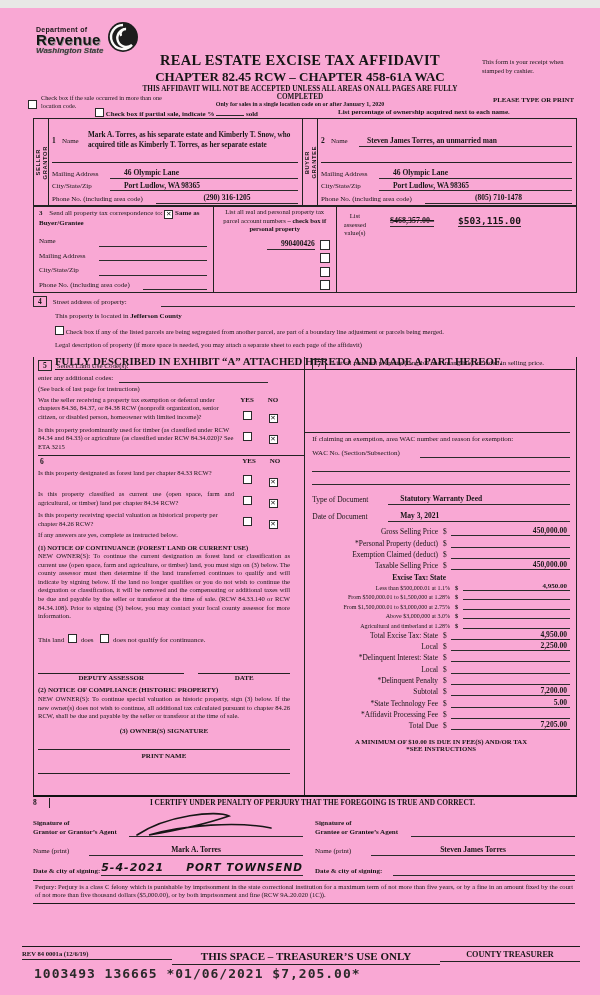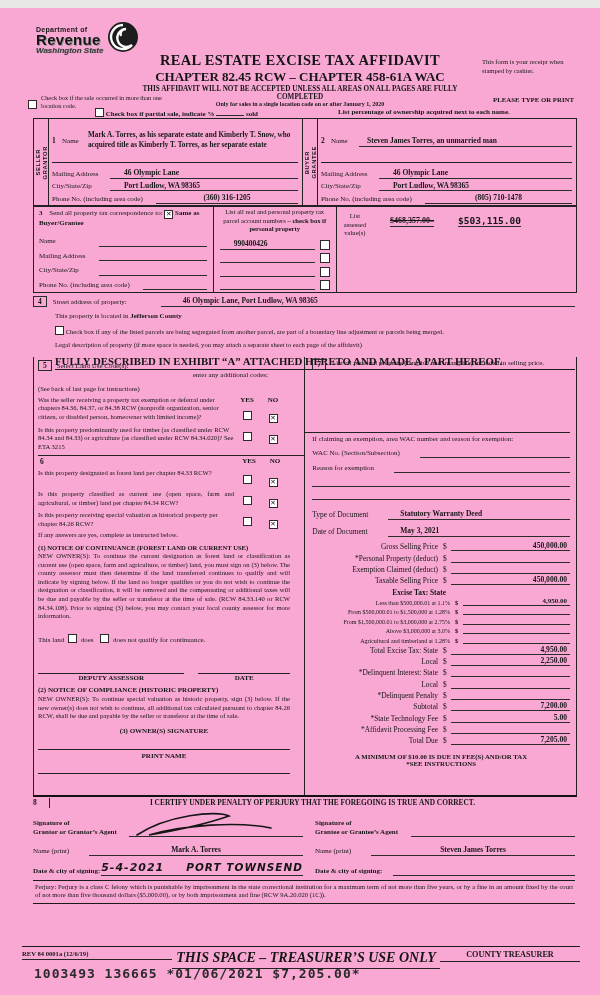--- a/index.html
+++ b/index.html
@@ -97,21 +97,21 @@
         <div class="frow" style="height:14px;margin-top:2px;">
           <span class="f7" style="width:58px;">Mailing Address</span>
           <span class="ul fv f75 grow" style="padding-left:14px;">46 Olympic Lane</span>
         </div>
         <div class="frow" style="height:13px;">
           <span class="f7" style="width:58px;">City/State/Zip</span>
           <span class="ul fv f75 grow" style="padding-left:14px;">Port Ludlow, WA 98365</span>
         </div>
         <div class="frow" style="height:13px;">
           <span class="f7" style="width:104px;">Phone No. (including area code)</span>
-          <span class="ul fv f75 grow ctr">(360) 316-1205</span>
+          <span class="ul fv f75 grow ctr">(290) 316-1205</span>
         </div>
       </div>
     </div>
 
     <div class="grow" style="display:flex;">
       <div style="width:14px;display:flex;justify-content:center;align-items:center;border-right:1px solid #222;gap:1px;">
         <span class="vlabel">BUYER</span>
         <span class="vlabel">GRANTEE</span>
       </div>
       <div class="grow" style="padding:1px 4px 2px 3px;display:flex;flex-direction:column;">
@@ -155,21 +155,21 @@
       <div class="frow" style="height:15px;">
           <span class="f7" style="width:60px;">City/State/Zip</span>
           <span class="ul grow"></span>
         </div>
       <div class="frow" style="height:15px;">
           <span class="f7" style="width:104px;">Phone No. (including area code)</span>
           <span class="ul grow"></span>
         </div>
     </div>
 
-    <div style="width:176px;border-right:1.4px solid #222;padding:2px 6px;display:flex;flex-direction:column;">
+    <div style="width:176px;border-right:1.4px solid #222;padding:2px 6px;display:flex;flex-direction:column;align-items:flex-end;">
       <div class="f65 ctr">
         <span>List all real and personal property tax parcel account numbers</span>
         <span class="b">– check box if personal property</span>
       </div>
       <div class="frow" style="height:15px;margin-top:2px;">
         <span class="ul fv f75 grow" style="padding-left:14px;">990400426</span>
         <span class="cb big" style="margin-left:5px;"></span>
       </div>
       <div class="frow" style="height:14px;">
           <span class="ul grow"></span>
@@ -199,21 +199,20 @@
       <div class="frow" style="height:14px;">
           <span class="ul grow"></span>
         </div>
     </div>
   </div>
 
   <div class="abs" style="top:286px;left:33px;width:542px;">
     <div class="frow" style="height:13px;">
       <span class="nb">4</span>
       <span class="f7" style="margin-left:6px;width:108px;">Street address of property:</span>
-      <span class="ul fv f75" style="width:330px;padding-left:22px;">46 Olympic Lane, Port Ludlow, WA  98365</span>
       <span class="grow" style="border-bottom:1px solid #2b2b2b;"></span>
     </div>
     <div class="f7" style="margin:5px 0 0 22px;">
       <span>This property is located in</span>
       <span class="b">Jefferson County</span>
     </div>
     <div class="f65" style="margin:5px 0 0 22px;">
       <span class="cb"></span>
       <span>Check box if any of the listed parcels are being segregated from another parcel, are part of a boundary line adjustment or parcels being merged.</span>
     </div>
@@ -221,21 +220,21 @@
     <div class="b" style="margin:6px 0 0 22px;font-size:10.8px;border-bottom:1.6px solid #1a1a1a;padding-bottom:2px;width:520px;">FULLY DESCRIBED IN EXHIBIT “A” ATTACHED HERETO AND MADE A PART HEREOF.</div>
   </div>
 
   <div class="abs" style="top:349px;left:33px;width:542px;height:438px;border-left:1px solid #222;border-right:1px solid #222;border-bottom:2px solid #111;display:flex;">
 
     <div style="width:268px;border-right:1.4px solid #222;padding:2px 0 0 4px;">
       <div class="frow" style="height:12px;">
         <span class="nb">5</span>
         <span class="f7" style="margin-left:5px;">Select Land Use Code(s):</span>
       </div>
-      <div class="frow" style="height:12px;width:230px;flex-direction:column;">
+      <div class="frow" style="height:12px;width:230px;">
         <span class="f7">enter any additional codes:</span>
         <span class="ul grow" style="margin-left:6px;"></span>
       </div>
       <div class="f65" style="margin-top:2px;">(See back of last page for instructions)</div>
 
       <div class="qrow" style="margin-top:2px;">
         <span class="qtext">Was the seller receiving a property tax exemption or deferral under chapters 84.36, 84.37, or 84.38 RCW (nonprofit organization, senior citizen, or disabled person, homeowner with limited income)?</span>
         <span class="qcol">
           <span class="b f7" style="display:block;">YES</span>
           <span class="cb"></span>
@@ -305,24 +304,20 @@
       </div>
 
       <div style="height:62px;"></div>
 
       <div style="border-top:1.2px solid #222;margin-left:-7px;padding:2px 0 0 7px;">
         <div class="f7">If claiming an exemption, area WAC number and reason for exemption:</div>
         <div class="frow" style="height:14px;">
           <span class="f7" style="width:108px;">WAC No. (Section/Subsection)</span>
           <span class="ul grow"></span>
         </div>
-        <div class="frow" style="height:15px;">
-          <span class="f7" style="width:82px;">Reason for exemption</span>
-          <span class="ul grow"></span>
-        </div>
         <div class="ul" style="height:13px;"></div>
         <div class="ul" style="height:12px;"></div>
 
         <div class="frow" style="height:17px;margin-top:3px;">
           <span class="f75" style="width:76px;">Type of Document</span>
           <span class="ul fv f75 grow" style="padding-left:12px;">Statutory Warranty Deed</span>
         </div>
         <div class="frow" style="height:17px;">
           <span class="f75" style="width:76px;">Date of Document</span>
           <span class="ul fv f75 grow" style="padding-left:12px;">May 3, 2021</span>
@@ -484,19 +479,19 @@
       </div>
     </div>
 
     <div style="border-top:1.6px solid #1a1a1a;margin-top:4px;padding:2px 2px 3px 2px;border-bottom:1.4px solid #1a1a1a;">
       <div class="f65" style="text-align:justify;">Perjury:  Perjury is a class C felony which is punishable by imprisonment in the state correctional institution for a maximum term of not more than five years, or by a fine in an amount fixed by the court of not more than five thousand dollars ($5,000.00), or by both imprisonment and fine (RCW 9A.20.020 (1C)).</div>
     </div>
   </div>
 
   <div class="abs" style="top:938px;left:22px;width:558px;border-top:1.6px solid #1a1a1a;padding-top:3px;display:flex;align-items:flex-start;">
     <span class="b" style="font-size:6.6px;width:150px;border-bottom:1px solid #222;padding-bottom:2px;">REV 84 0001a (12/6/19)</span>
-    <span class="b ctr" style="font-size:14px;flex:1;border-bottom:1px solid #222;padding-bottom:2px;font-style:italic;">THIS SPACE – TREASURER’S USE ONLY</span>
+    <span class="b ctr" style="font-size:11px;flex:1;border-bottom:1px solid #222;padding-bottom:2px;">THIS SPACE – TREASURER’S USE ONLY</span>
     <span class="b rt" style="font-size:8.2px;width:140px;border-bottom:1px solid #222;padding-bottom:2px;">COUNTY TREASURER</span>
   </div>
 
   <div class="abs mono" style="top:958px;left:34px;font-size:13px;font-weight:bold;letter-spacing:1px;color:#2a2a2a;">1003493  136665  *01/06/2021  $7,205.00*</div>
 
 </div>
 
 </body></html>

